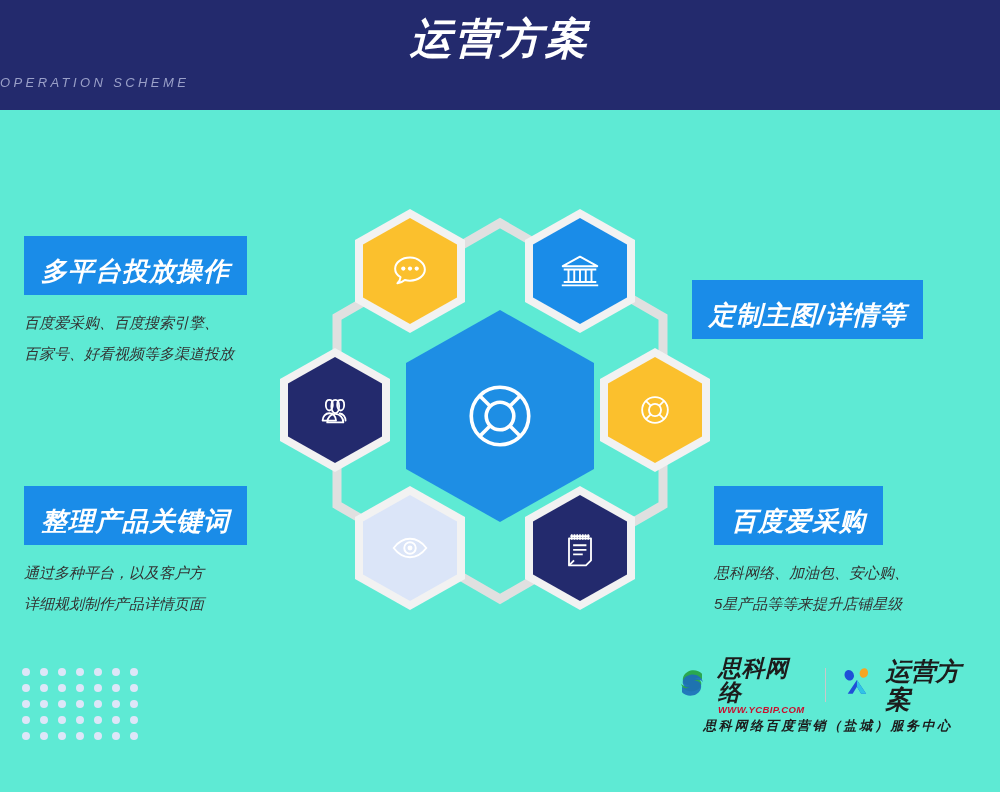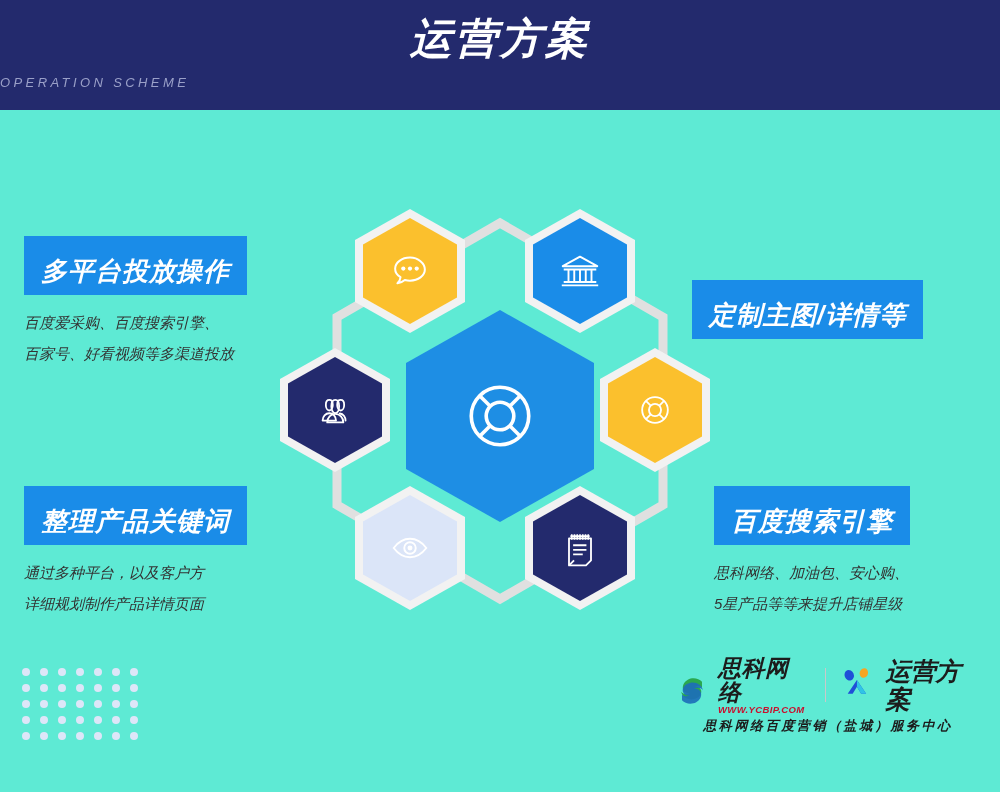--- a/index.html
+++ b/index.html
@@ -156,21 +156,21 @@
     left: 672px;
     top: 662px;
     width: 312px;
   }
   .brand-row {
     display: flex;
     align-items: center;
     justify-content: center;
     height: 46px;
   }
-  .brand-sico { display: flex; align-items: flex-end; }
+  .brand-sico { display: flex; align-items: center; }
   .sico-text { margin-left: 6px; }
   .sico-cn {
     font-size: 23px;
     font-weight: bold;
     color: #1c1c1c;
     line-height: 24px;
     letter-spacing: 0.5px;
   }
   .sico-url {
     font-size: 9.5px;
@@ -348,21 +348,21 @@
     <div class="block-label">定制主图/详情等</div>
   </div>
 
   <div class="block" id="block-bl">
     <div class="block-label">整理产品关键词</div>
     <div class="block-desc">通过多种平台，以及客户方
 详细规划制作产品详情页面</div>
   </div>
 
   <div class="block right" id="block-br">
-    <div class="block-label">百度搜索引擎</div>
+    <div class="block-label">百度爱采购</div>
     <div class="block-desc">思科网络、加油包、安心购、
 5星产品等等来提升店铺星级</div>
   </div>
 
   <div class="dots">
     <span></span>
       <span></span>
       <span></span>
       <span></span>
       <span></span>

